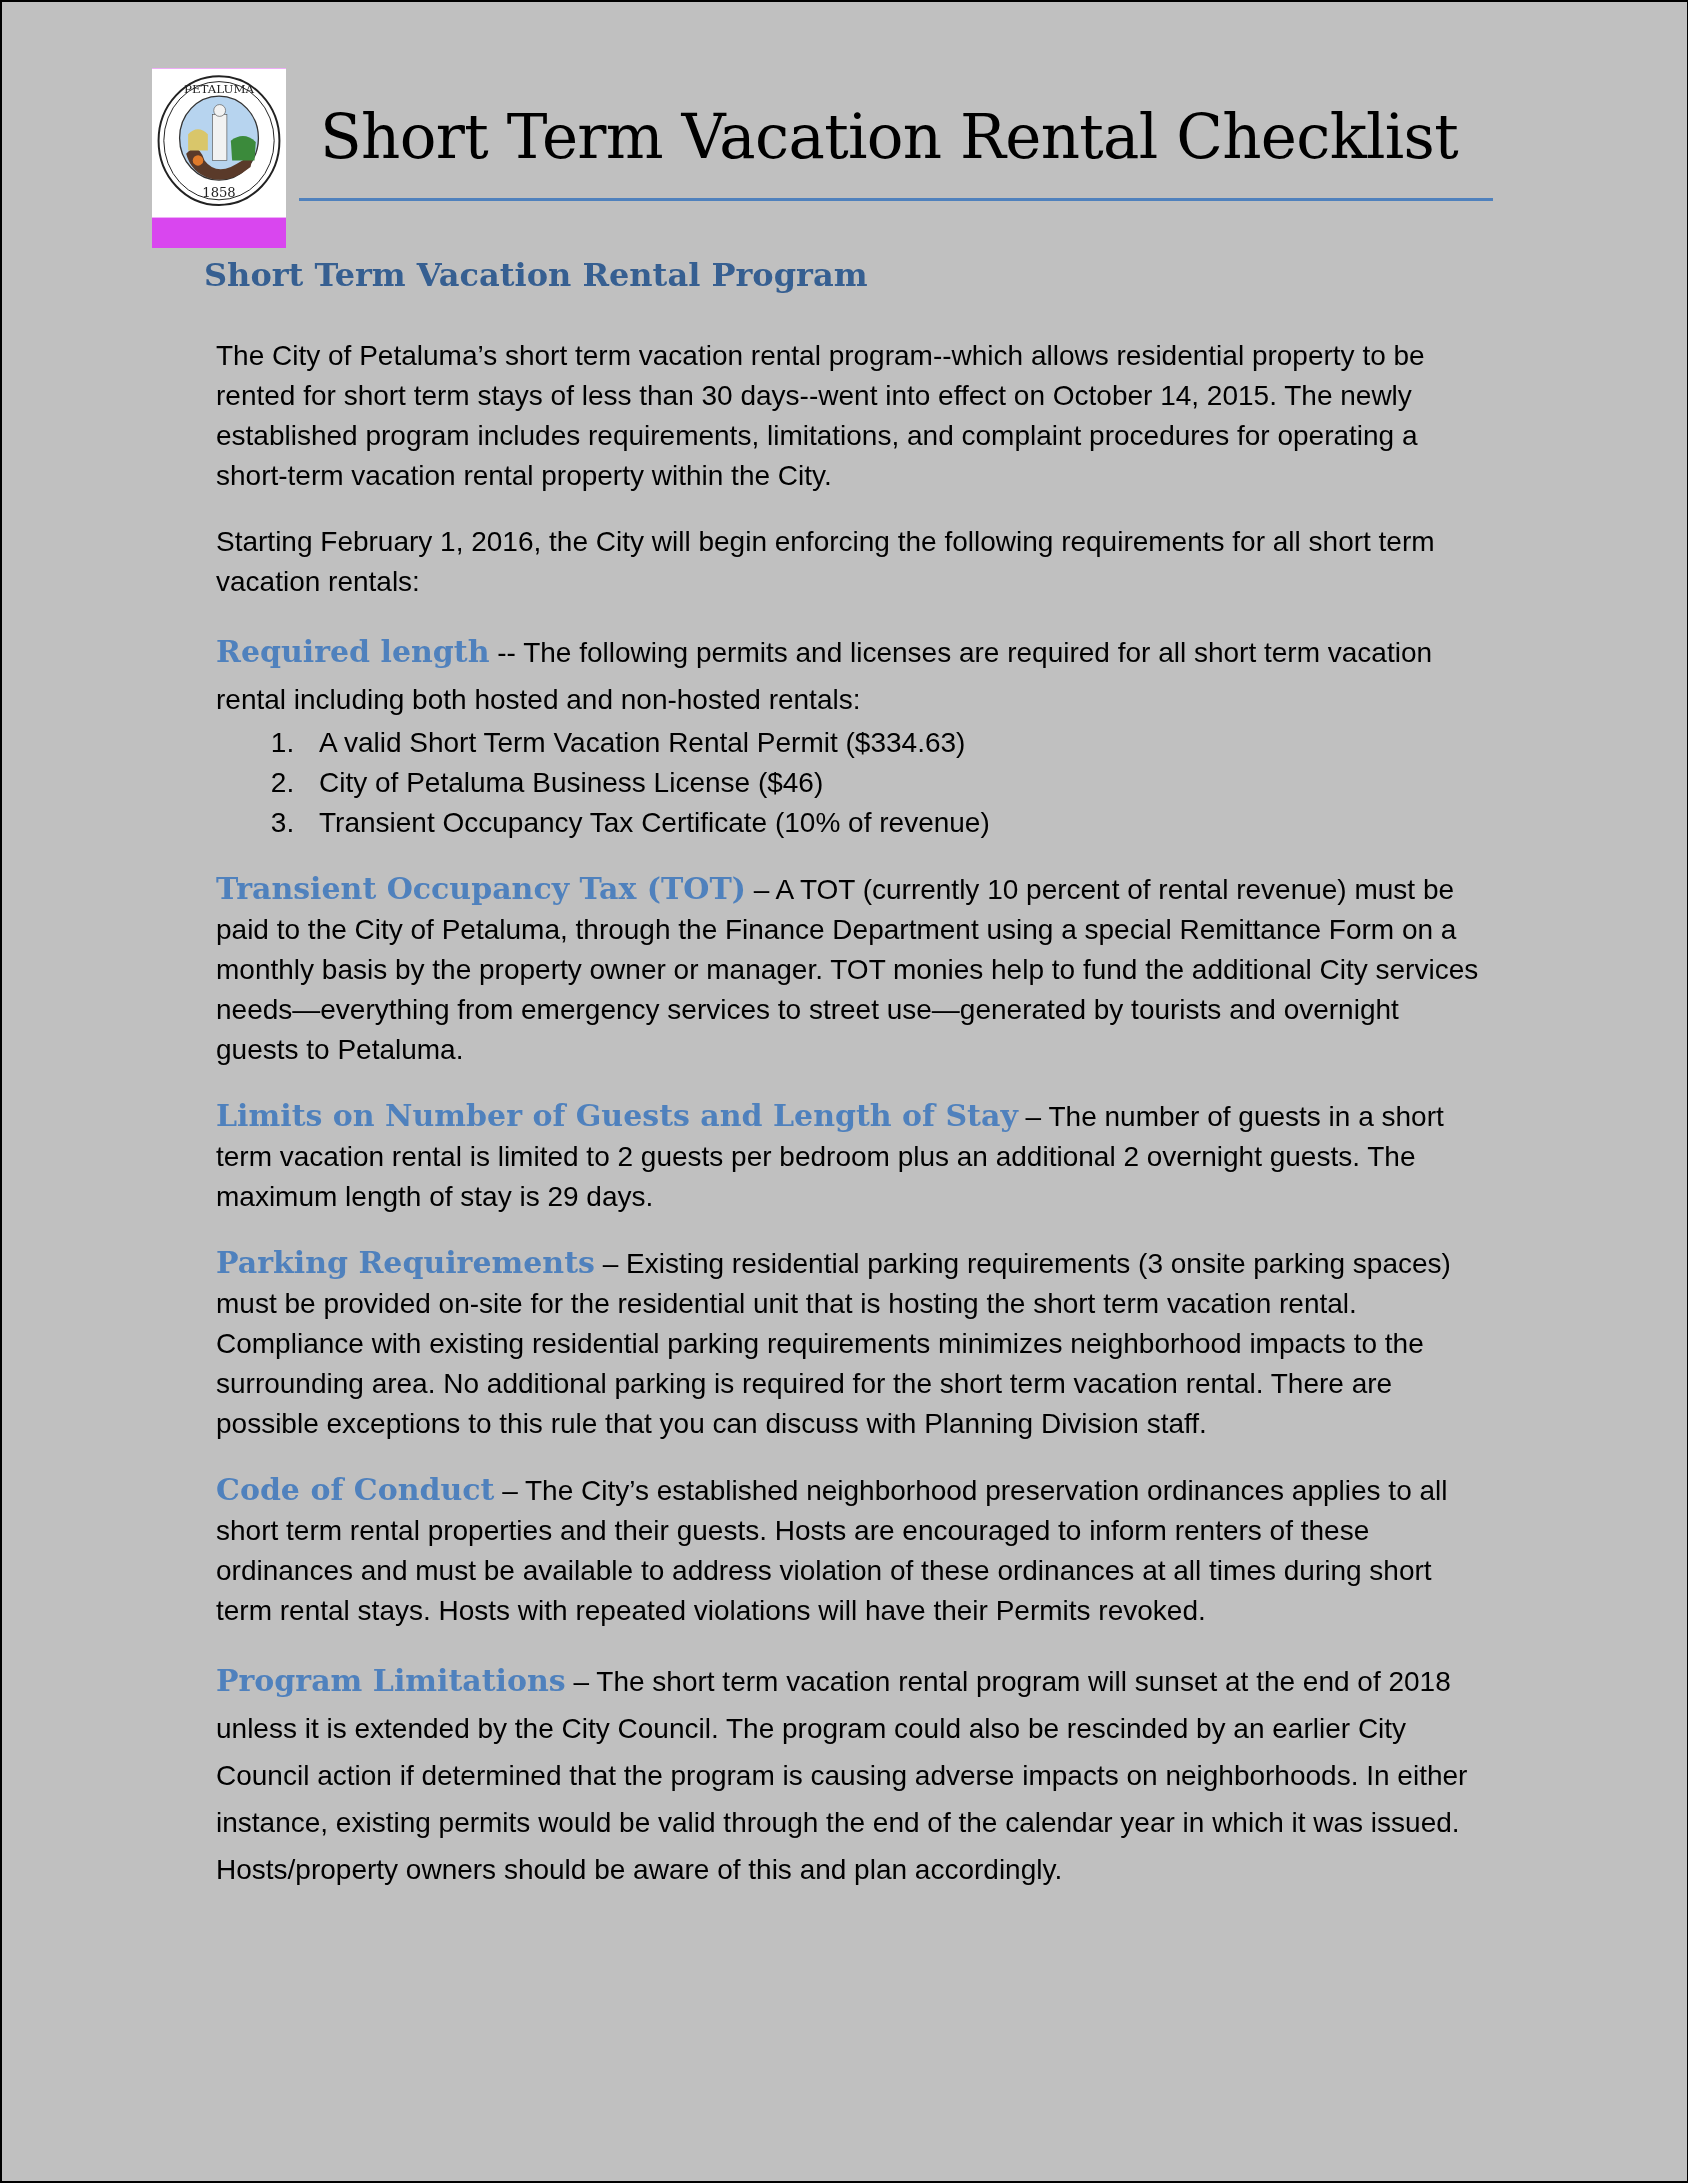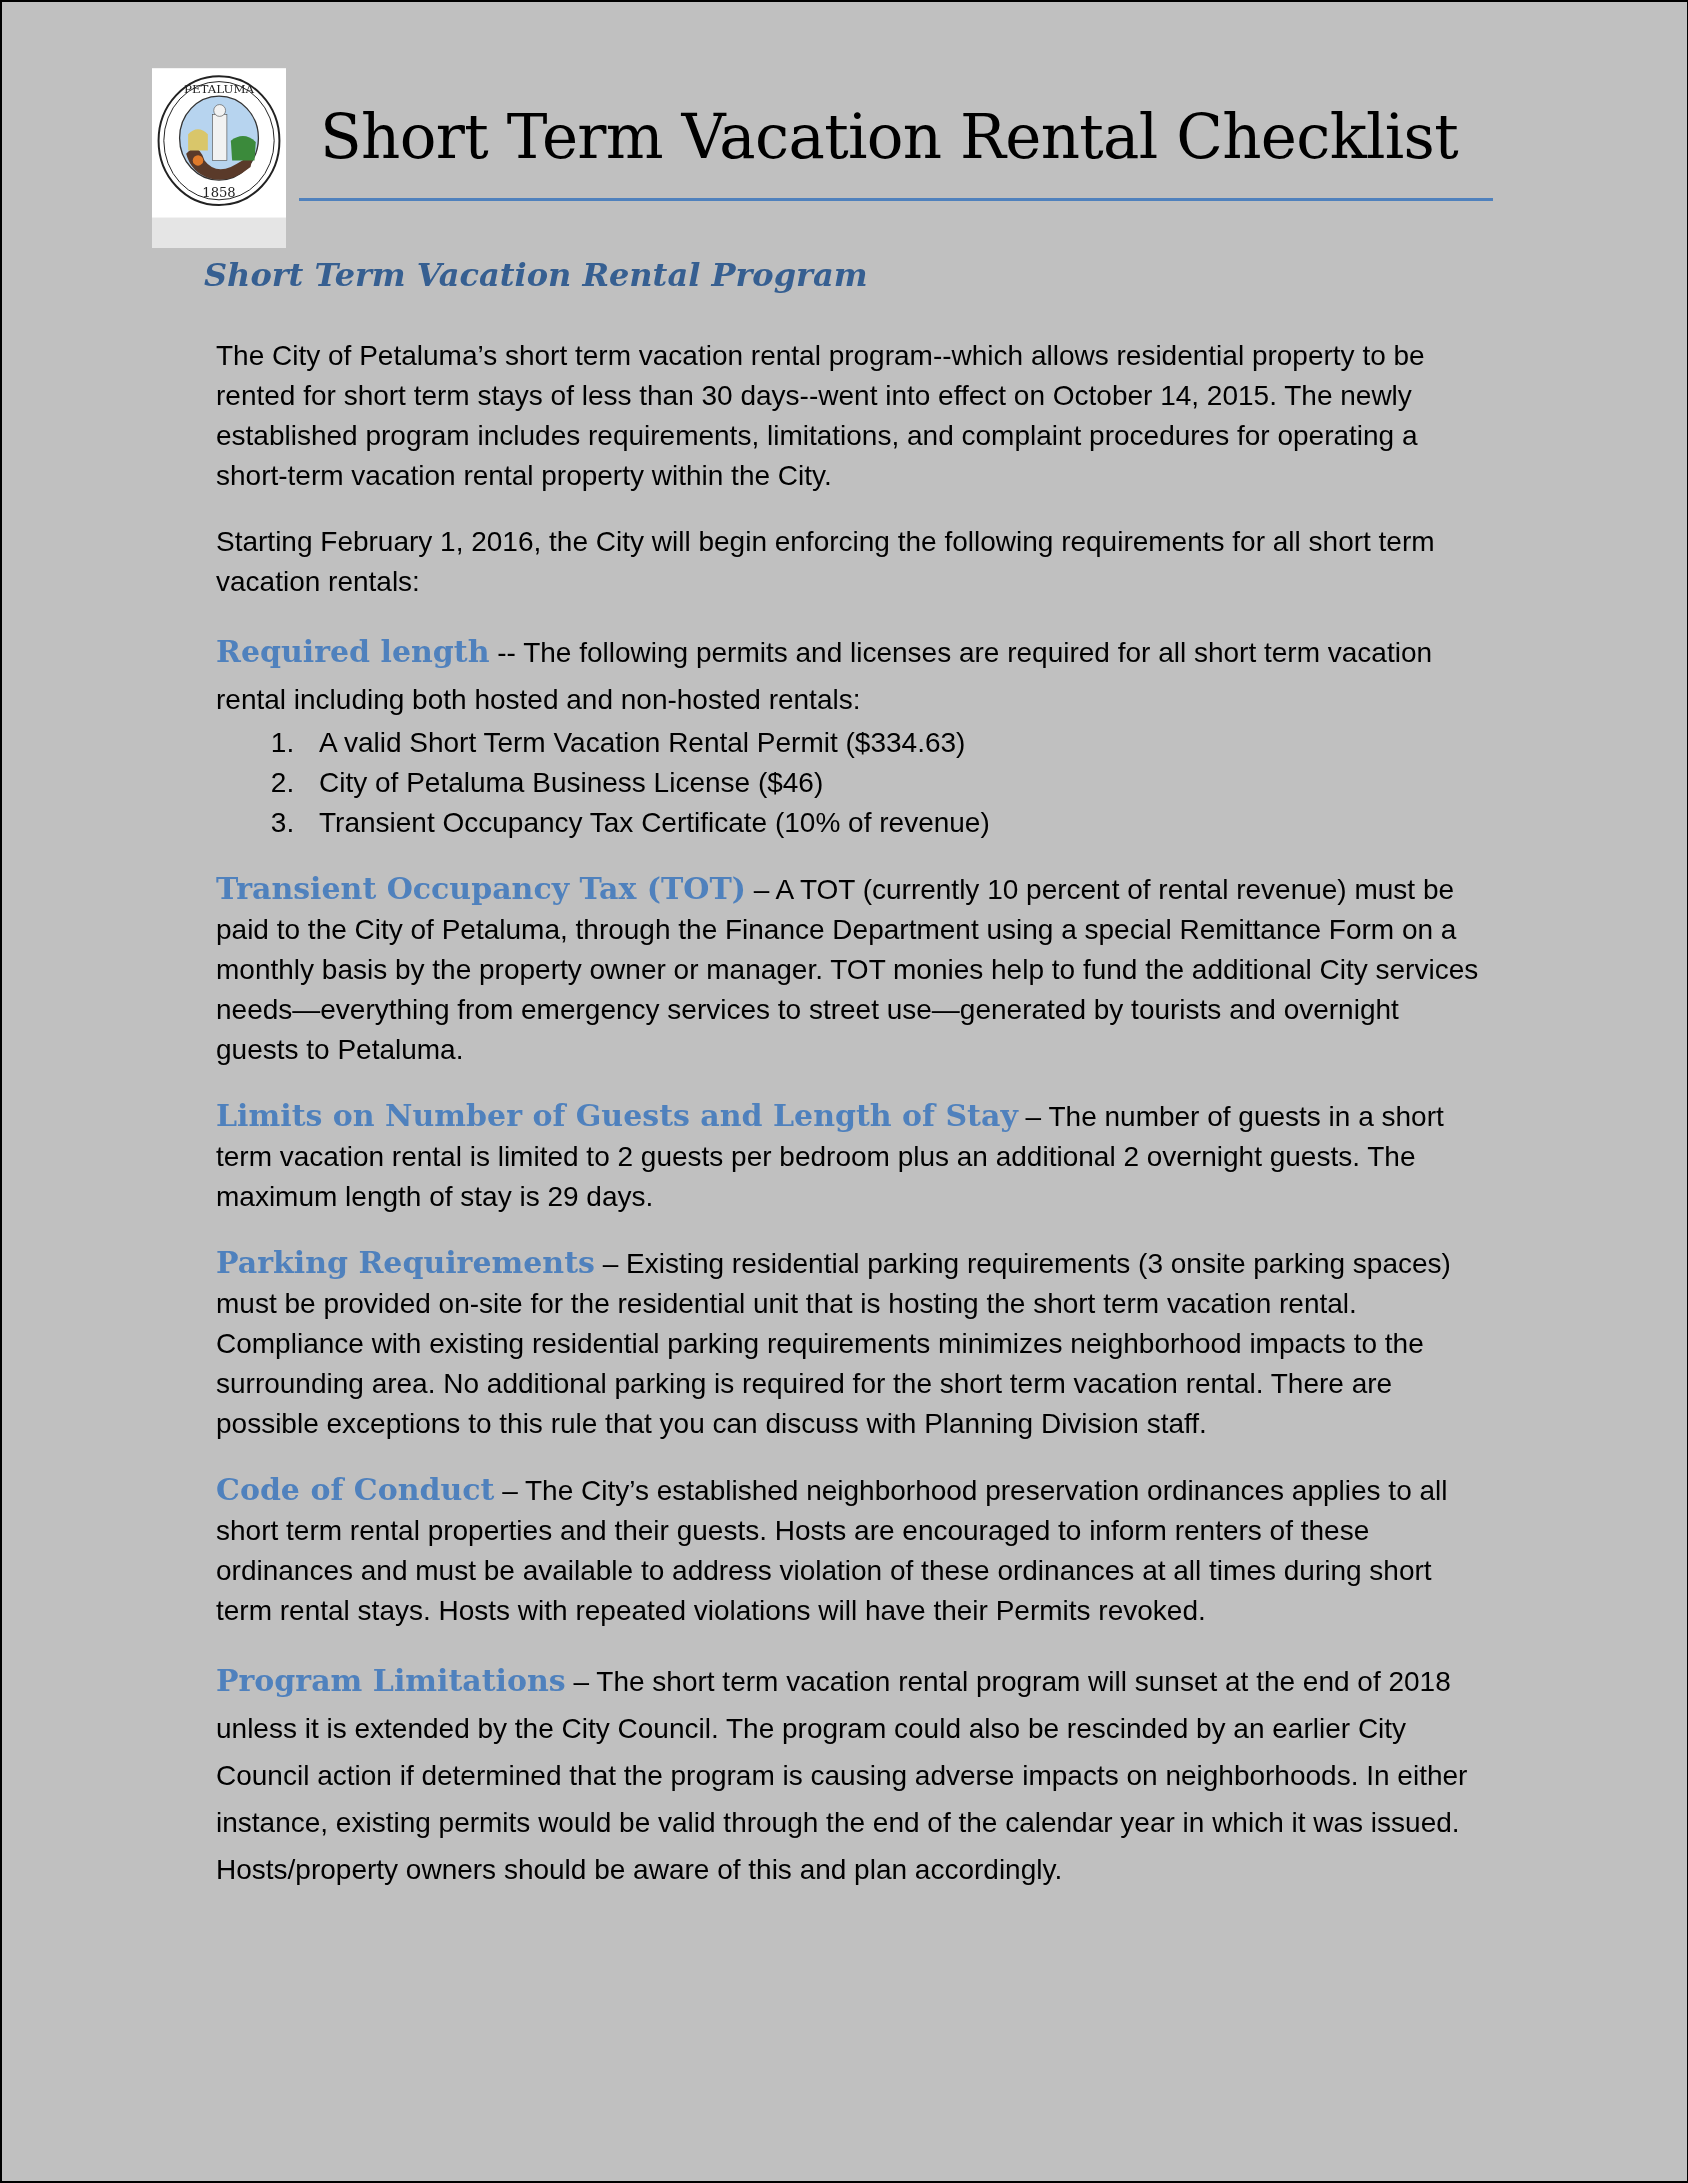--- a/index.html
+++ b/index.html
@@ -1,23 +1,23 @@
 <!DOCTYPE html>
 <html style="font-size:10.5px"><head>
 <meta charset="utf-8">
 <style>
   html, body { margin:0; padding:0; }
   body { width:1689px; height:2183px; background:#c0c0c0; position:relative; overflow:hidden; }
   .page { position:absolute; left:0; top:0; width:1685px; height:2179px; border:2px solid #000; background:#c0c0c0; }
-  .logo { position:absolute; left:150px; top:66px; width:134px; height:180px; background:#e5e5e5; }
+  .logo { position:absolute; left:150px; top:66px; width:134px; height:180px; background:#d946ef; }
   .logo svg { width:134px; height:150px; display:block; }
   .title { position:absolute; left:318px; top:99px; font-family:"DejaVu Serif", serif; font-size:61px; color:#000000; white-space:nowrap; letter-spacing:-0.7px; }
   .title-rule { position:absolute; left:297px; top:196px; width:1194px; height:2.6px; background:#4f81bd; }
   .content { position:absolute; left:202px; top:250px; width:1282px; font-family:"Liberation Sans", sans-serif; font-size:28px; line-height:40px; color:#000; }
-  .h-program { font-family:"DejaVu Serif", serif; font-weight:bold; font-size:32px; color:#365f91; margin:0 0 38px 0; line-height:46px;font-style:italic; }
+  .h-program { font-family:"DejaVu Serif", serif; font-weight:bold; font-size:32px; color:#365f91; margin:0 0 38px 0; line-height:46px; }
   p { margin:0 0 26px 12px; }
   .lead { font-family:"DejaVu Serif", serif; font-weight:bold; color:#4f81bd; font-size:30px; }
   .permits p { line-height:47px; margin-bottom:0; }
   ol { margin:0 0 26px 0; padding-left:98px; }
   ol li { padding-left:17px; line-height:40px; }
 </style>
 </head>
 <body>
 
 <div class="page">

